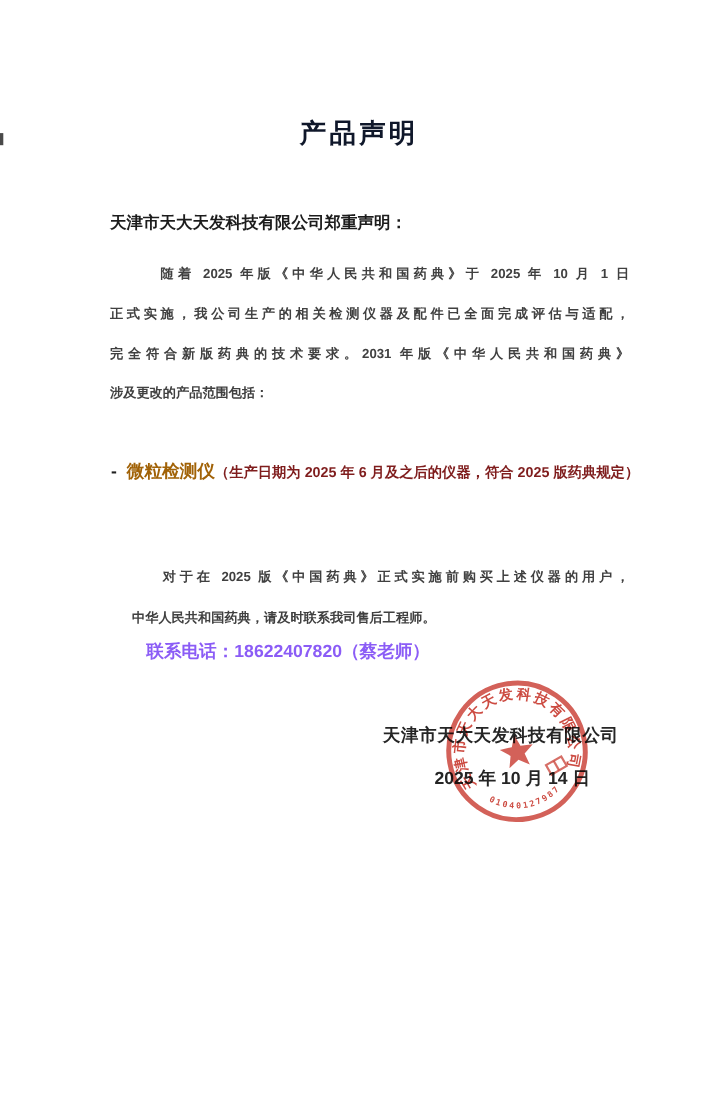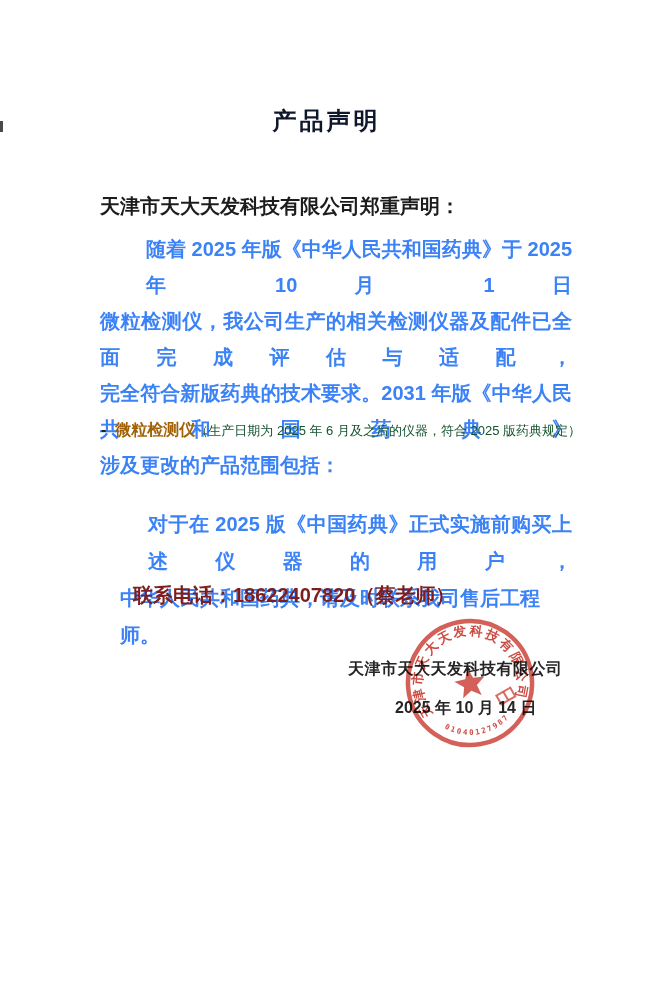--- a/index.html
+++ b/index.html
@@ -18,38 +18,38 @@
   }
   .title {
     position: absolute; top: 105px; left: 0;
     width: 100%; margin: 0;
     text-align: center;
     font-size: 24px; font-weight: 700; letter-spacing: 3px;
     color: #0f172a;
   }
   .opening {
     position: absolute; top: 193px; left: 100px;
-    font-size: 20px; font-weight: 700; color: #1c1c1c;
+    font-size: 15px; font-weight: 700; color: #1c1c1c;
   }
   .para { position: absolute; left: 100px; width: 472px; }
   .para1 { top: 231px; }
   .para2 { top: 506px; }
-  .pline { line-height: 36px; font-size: 20px; font-weight: 600; color: #3b82f6; }
+  .pline { line-height: 36px; font-size: 12px; font-weight: 600; color: #404040; }
   .para2 .pline { line-height: 37px; margin-left: 20px; }
   .jfull { text-align: justify; text-align-last: justify; }
   .indent1 { padding-left: 46px; text-indent: 0; }
   .indent2 { padding-left: 28px; }
   .bullets { position: absolute; top: 411px; left: 101px; width: 480px; }
   .bullet-row { line-height: 38px; white-space: nowrap; }
   .dash { font-size: 16px; font-weight: 700; margin-right: 9px; color: #202020; }
   .bname { font-size: 16px; font-weight: 700; color: #a16207; }
-  .bnote { font-size: 13px; font-weight: 400; color: #14532d; }
+  .bnote { font-size: 13px; font-weight: 700; color: #7f1d1d; }
   .contact {
     position: absolute; top: 582px; left: 133px;
-    font-size: 20px; font-weight: 600; color: #7f1d1d;
+    font-size: 16px; font-weight: 600; color: #8b5cf6;
   }
   .sig-company {
     position: absolute; top: 659px; left: 348px;
     font-size: 16px; font-weight: 700; color: #252525;
     letter-spacing: 0.5px;
   }
   .sig-date {
     position: absolute; top: 698px; left: 395px;
     font-size: 16px; font-weight: 600; color: #252525;
   }
@@ -76,21 +76,21 @@
 <div class="page">
 
   <div class="artifact"></div>
 
   <h1 class="title">产品声明</h1>
 
   <div class="opening">天津市天大天发科技有限公司郑重声明：</div>
 
   <div class="para para1">
     <div class="pline indent1 jfull">随着 2025 年版《中华人民共和国药典》于 2025 年 10 月 1 日</div>
-    <div class="pline jfull">微粒检测仪，我公司生产的相关检测仪器及配件已全面完成评估与适配，</div>
+    <div class="pline jfull">正式实施，我公司生产的相关检测仪器及配件已全面完成评估与适配，</div>
     <div class="pline jfull">完全符合新版药典的技术要求。2031 年版《中华人民共和国药典》</div>
     <div class="pline">涉及更改的产品范围包括：</div>
   </div>
 
   <div class="bullets">
     <div class="bullet-row">
       <span class="dash">-</span><span class="bname">微粒检测仪</span><span class="bnote">（生产日期为 2025 年 6 月及之后的仪器，符合 2025 版药典规定）</span>
     </div>
   </div>
 

